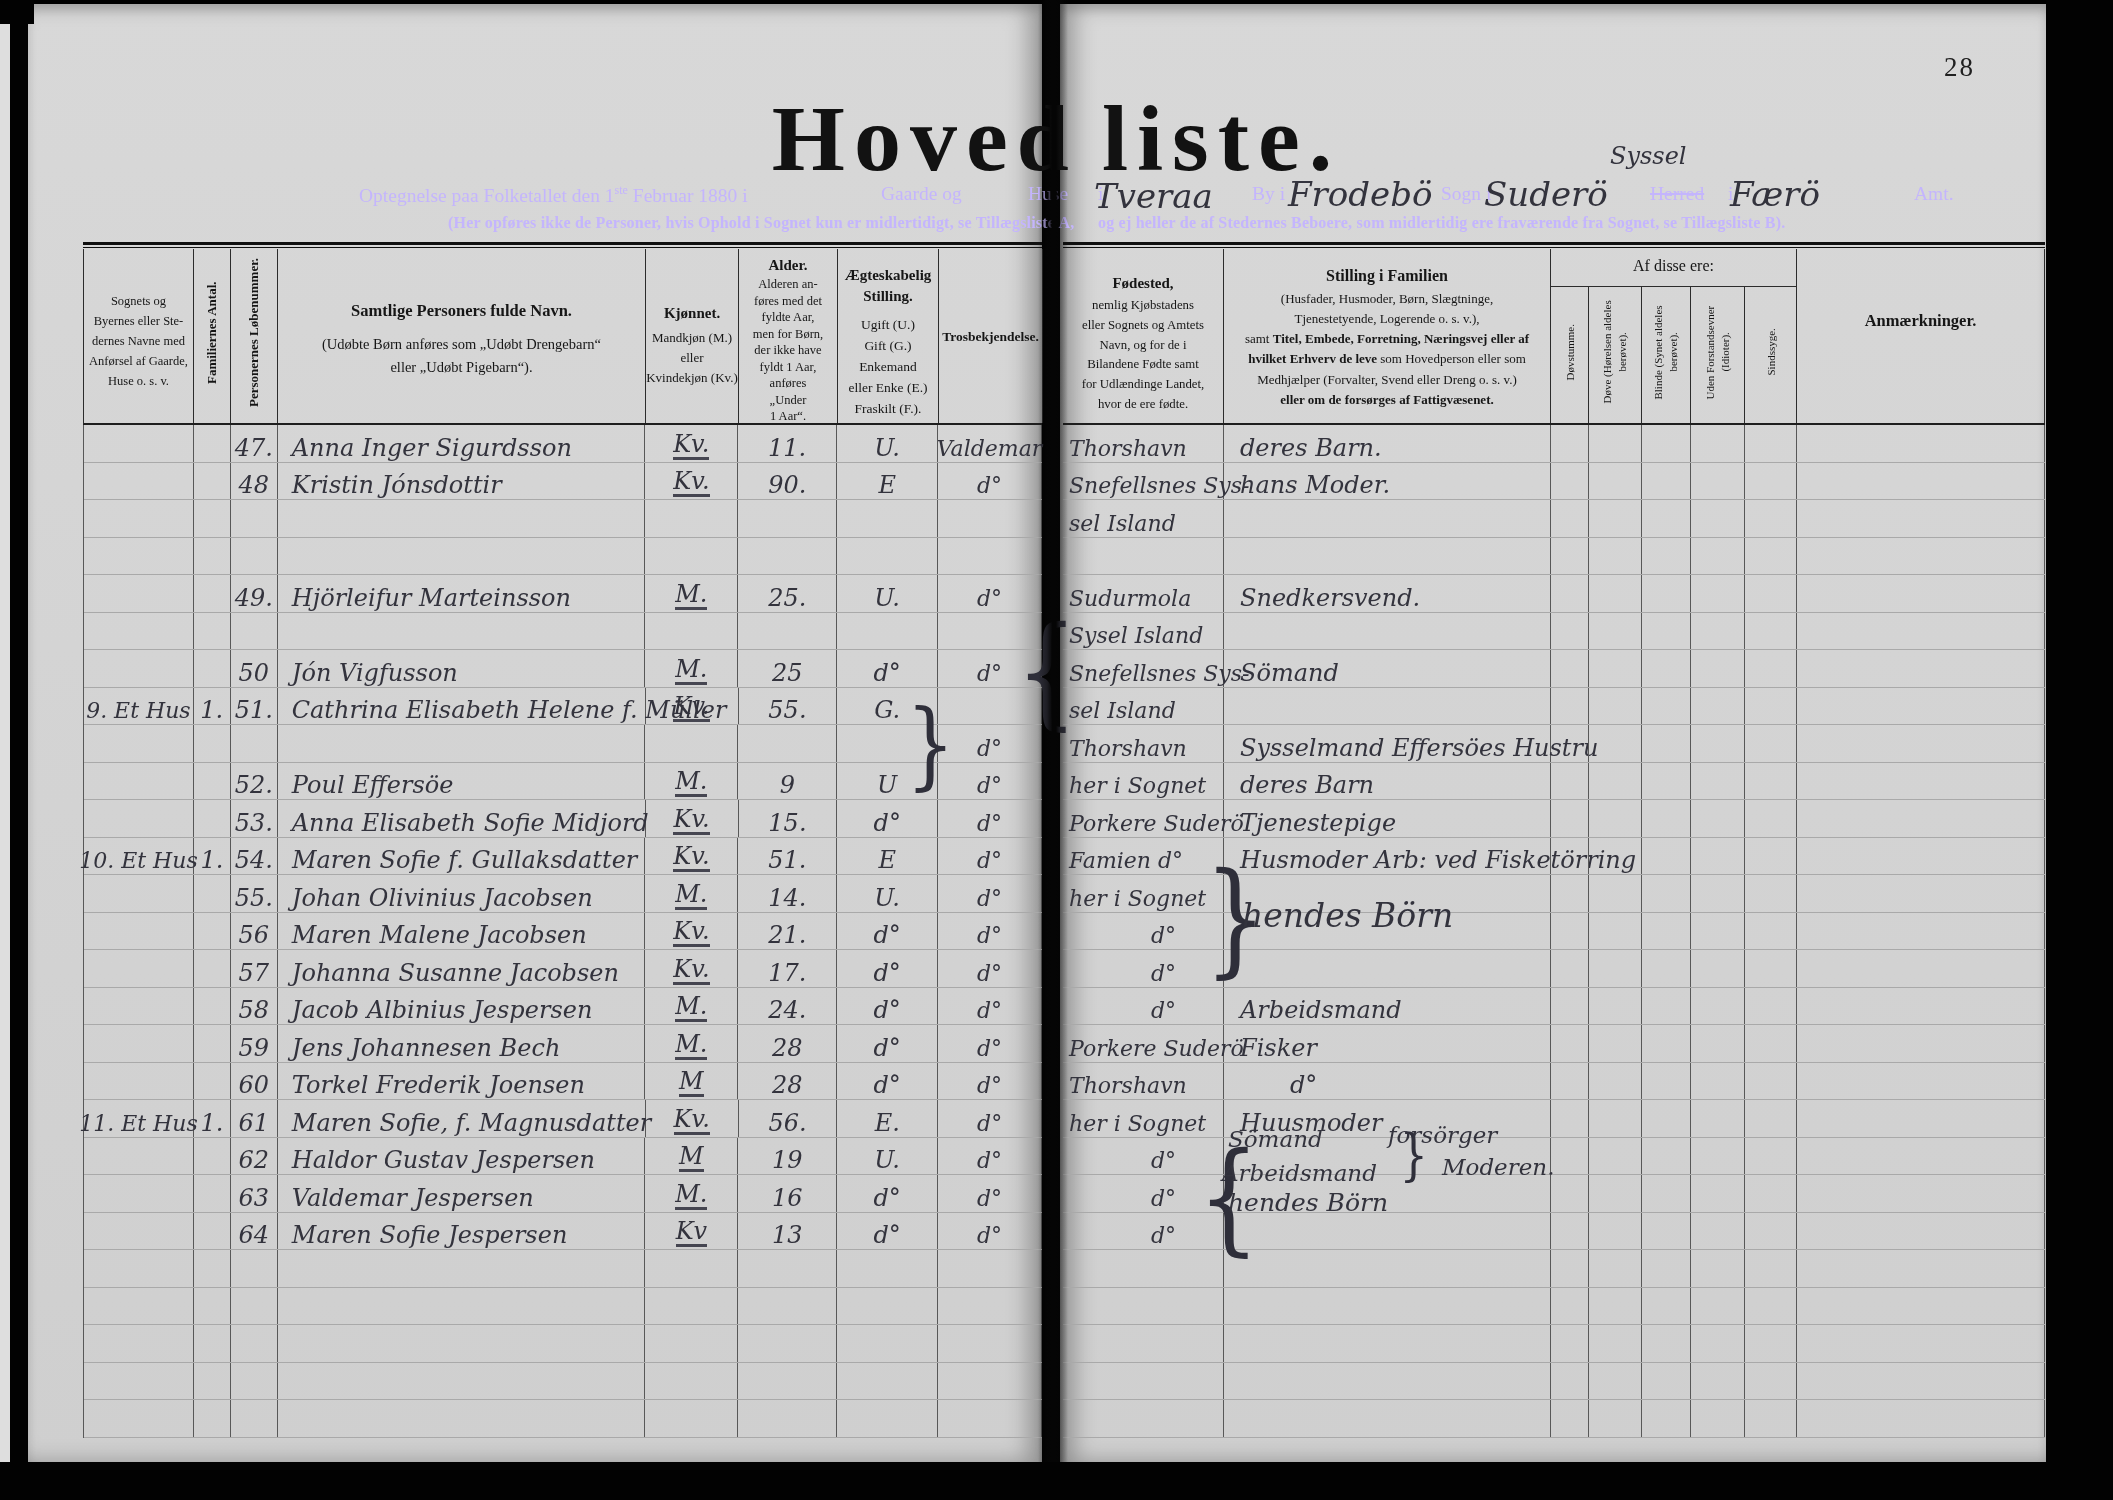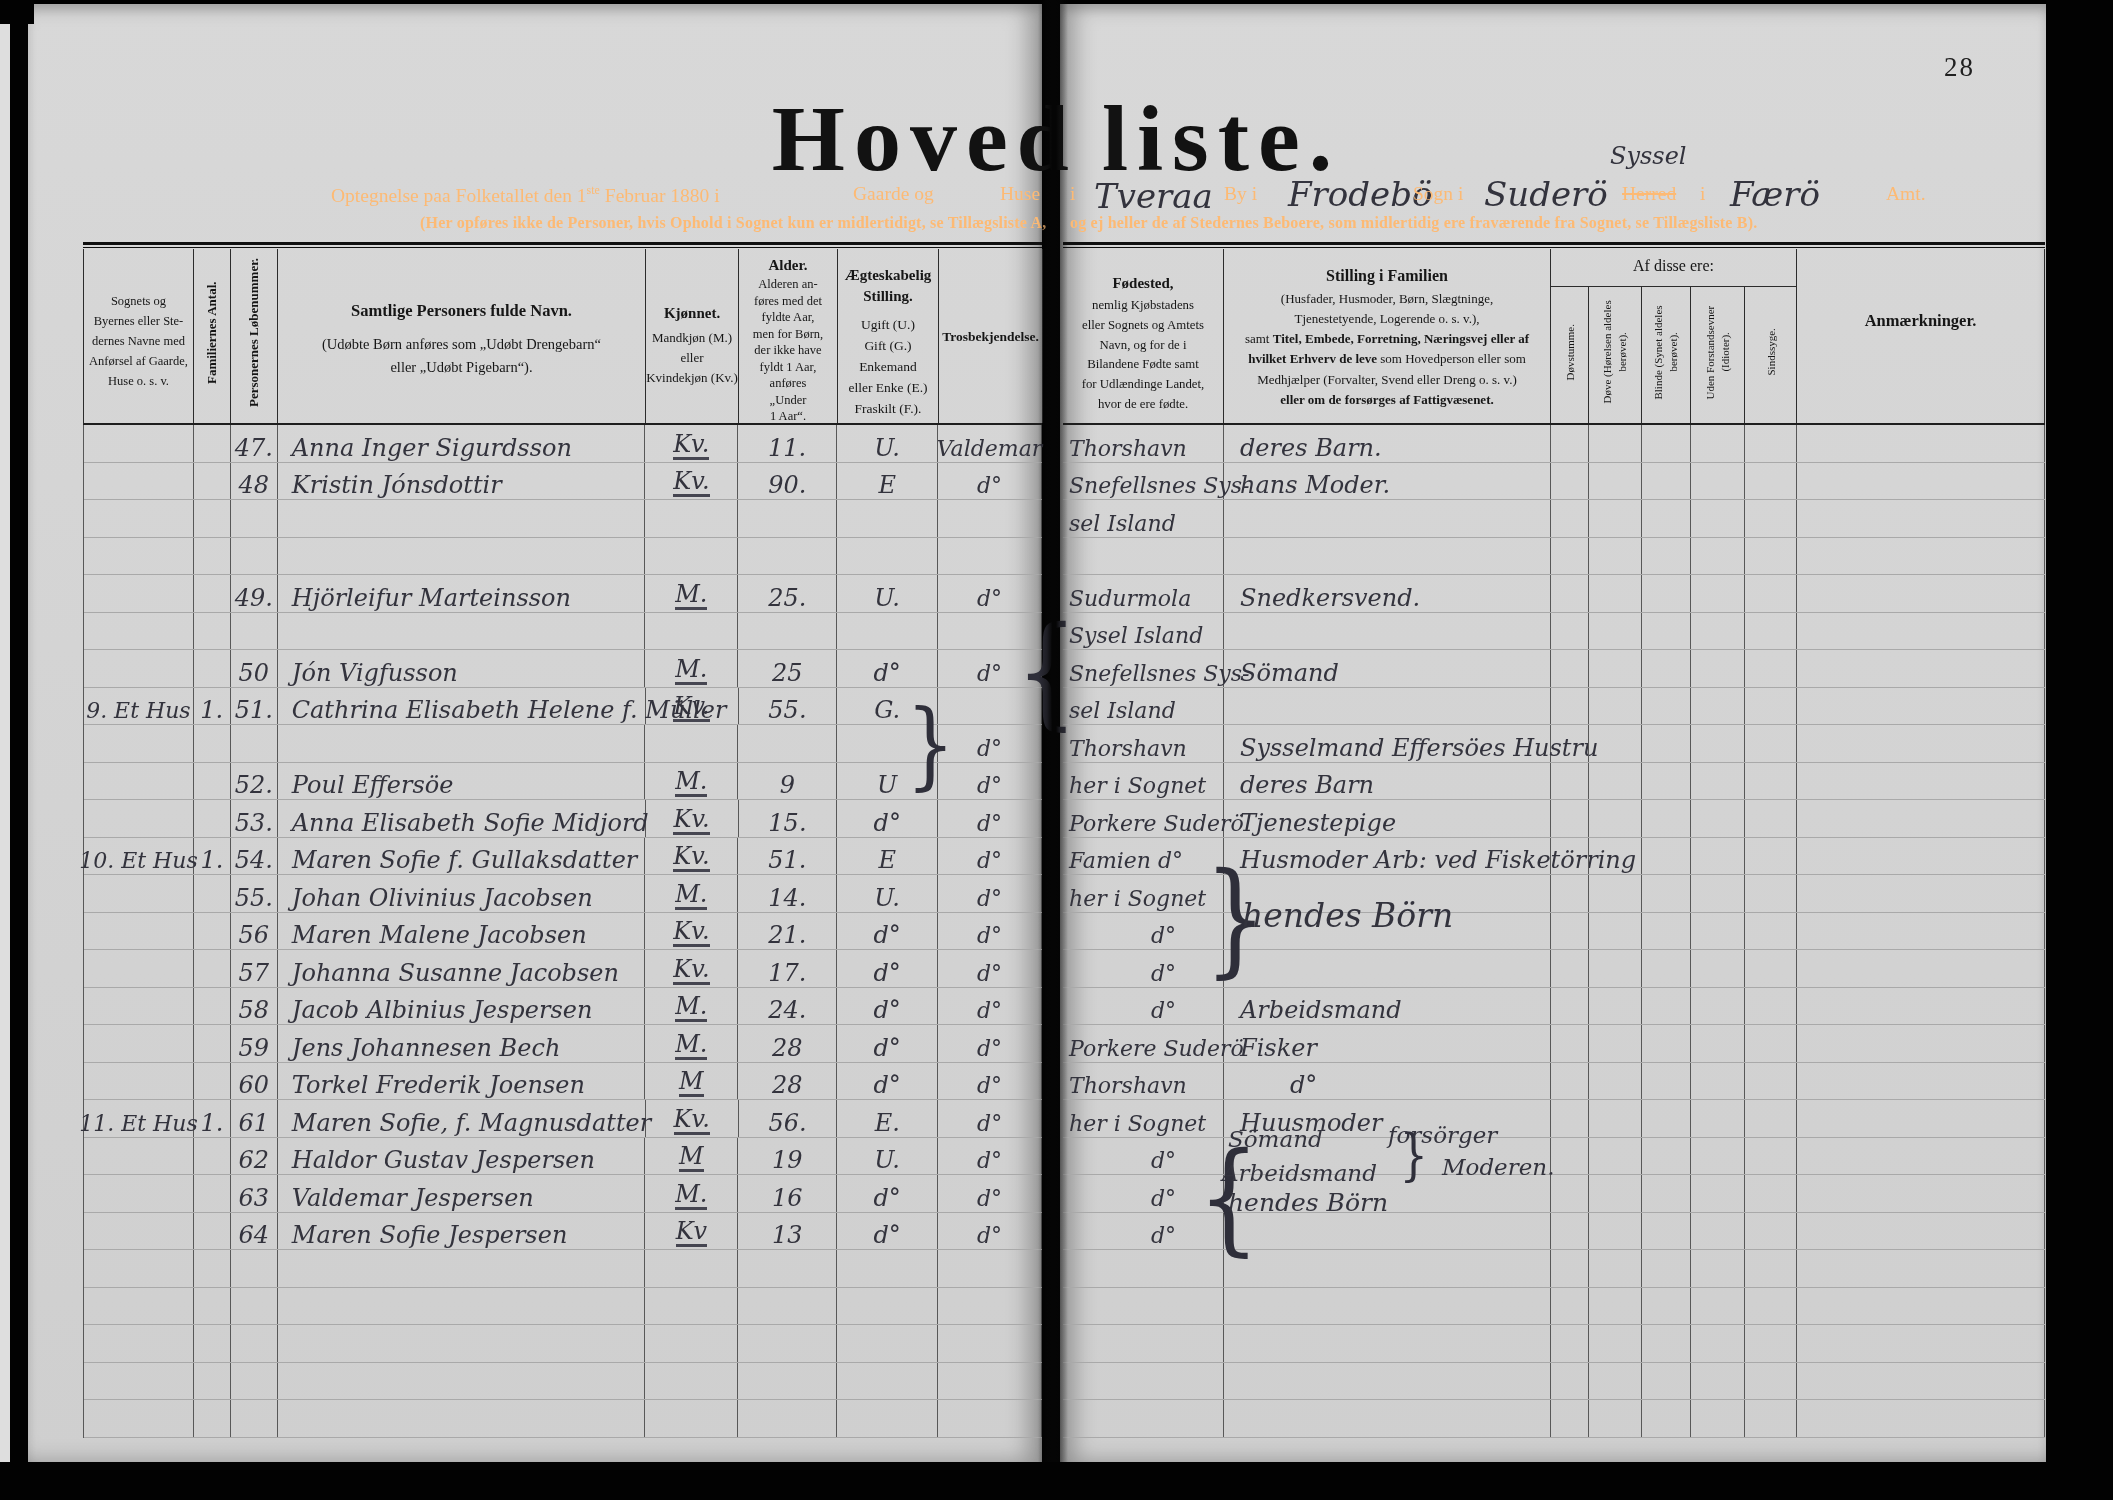--- a/index.html
+++ b/index.html
@@ -19,21 +19,21 @@
   .corner-tl{left:0;top:0;width:34px;height:24px;background:#020202;z-index:41;}
 
   
   .title-row{left:0;top:84px;width:2113px;text-align:center;z-index:5;
              font-family:"Liberation Serif",serif;font-weight:700;font-size:94px;
              letter-spacing:9px;color:#121212;}
   .title-row .t1{}
   .title-row .t2{margin-left:24px;}
 
   
-  .printed{color:#fdba74;}
+  .printed{color:#c4b5fd;margin-left:28px;}
   .sub{font-size:19.5px;top:183px;}
   .note{font-size:16px;font-weight:700;top:214px;letter-spacing:.2px;}
   .pagenum{left:1944px;top:52px;font-size:27px;color:#202020;letter-spacing:2px;}
 
   
   .hw{font-family:"DejaVu Serif",serif;font-style:italic;color:#33333d;}
   .hw-big{font-size:34px;}
   .strike{text-decoration:line-through;text-decoration-thickness:2px;}
 
   

